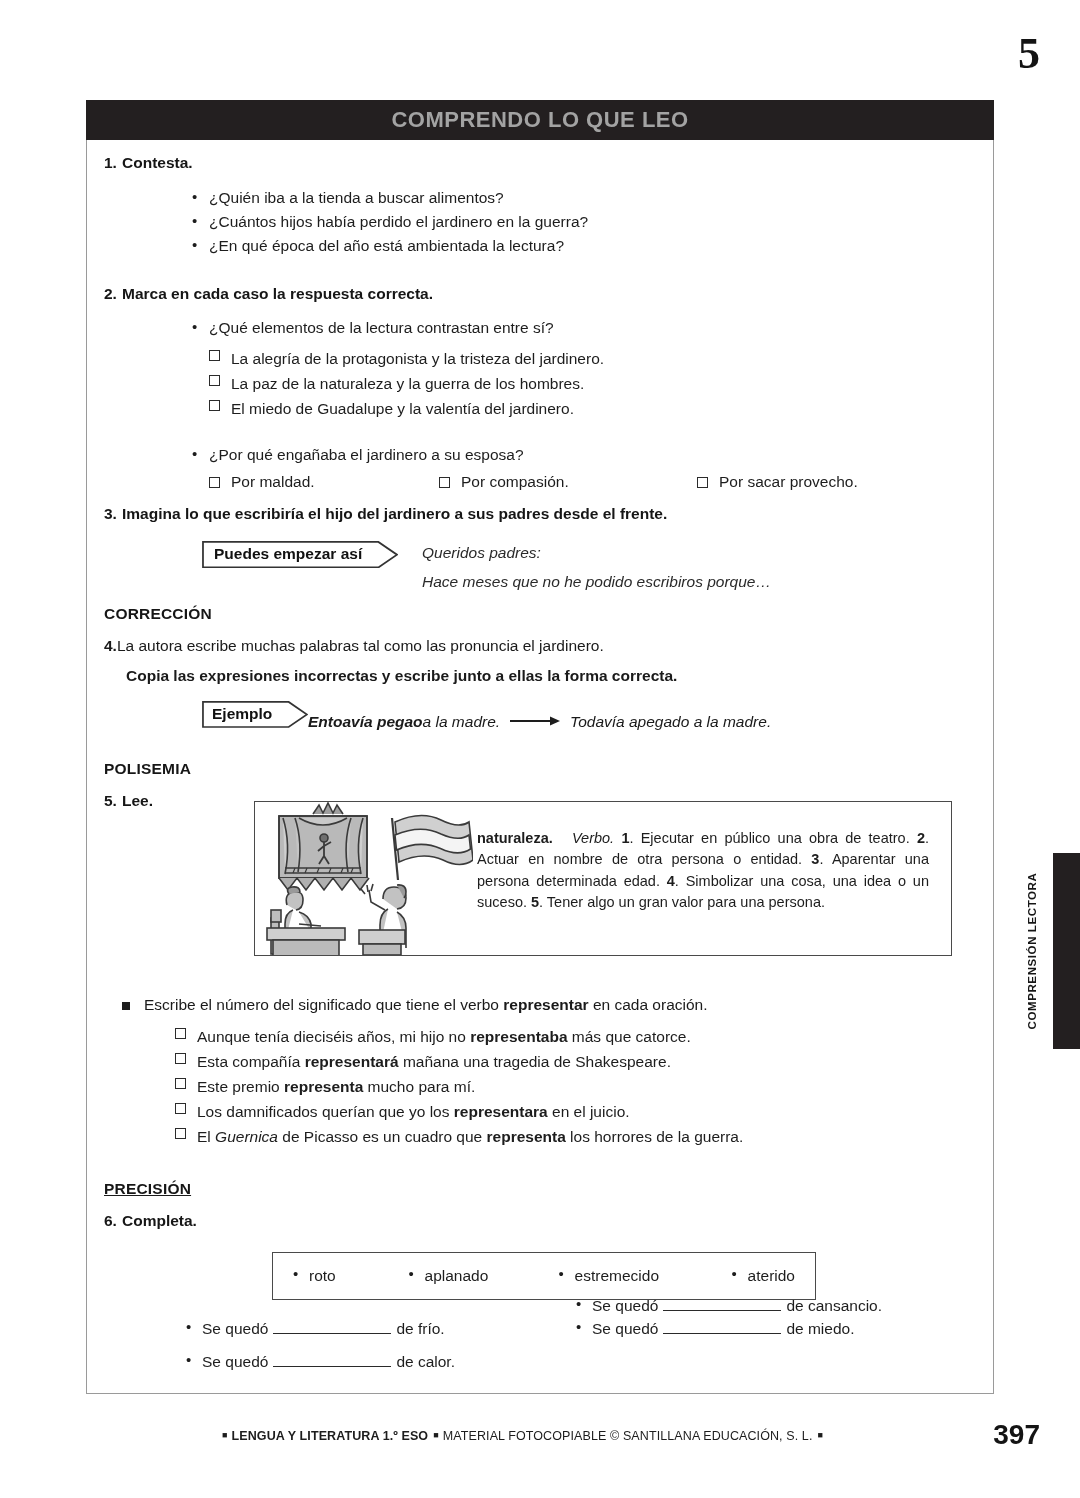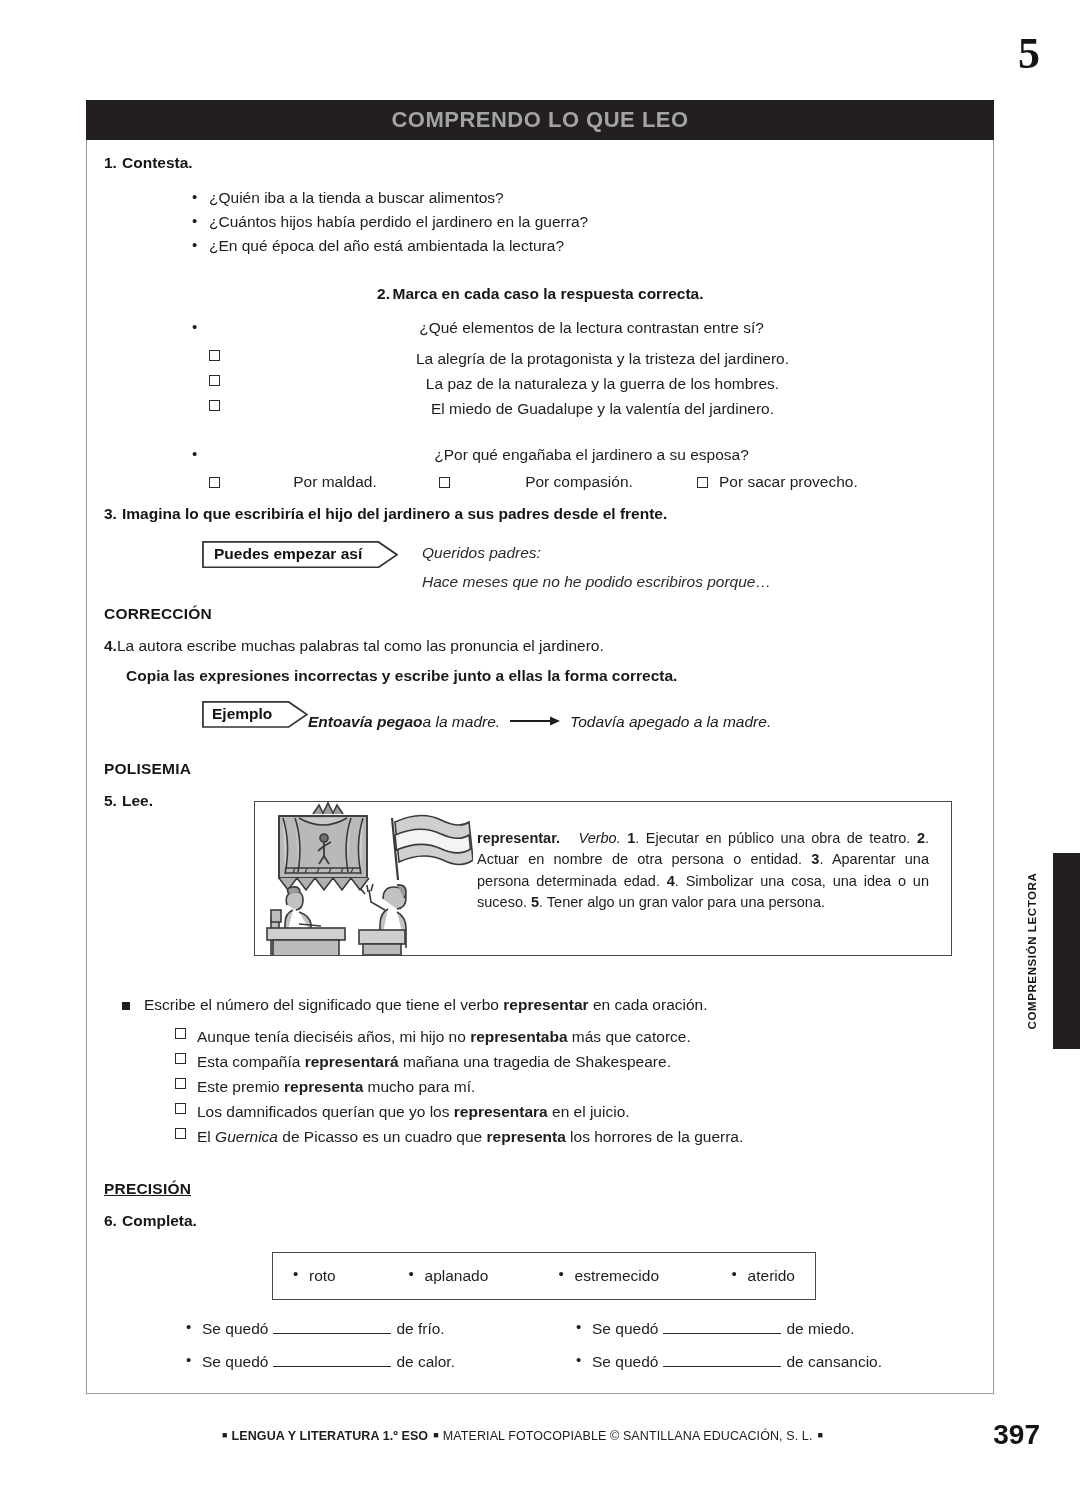--- a/index.html
+++ b/index.html
@@ -300,21 +300,21 @@
     <div class="q-num-line">
       <span class="num">1.</span><span>Contesta.</span>
     </div>
     <ul class="bullet-list" style="margin-top:14px; margin-left:88px;">
       <li>¿Quién iba a la tienda a buscar alimentos?</li>
       <li>¿Cuántos hijos había perdido el jardinero en la guerra?</li>
       <li>¿En qué época del año está ambientada la lectura?</li>
     </ul>
   </div>
 
-  <div class="q-block" style="left:18px; top:145px; width:870px;text-align:center;">
+  <div class="q-block" style="left:18px; top:145px; width:870px;">
     <div class="q-num-line">
       <span class="num">2.</span><span>Marca en cada caso la respuesta correcta.</span>
     </div>
     <ul class="bullet-list" style="margin-top:13px; margin-left:88px;">
       <li>¿Qué elementos de la lectura contrastan entre sí?</li>
     </ul>
     <ul class="opt-list" style="margin-top:6px; margin-left:105px;">
       <li><span class="chk"></span><span>La alegría de la protagonista y la tristeza del jardinero.</span></li>
       <li><span class="chk"></span><span>La paz de la naturaleza y la guerra de los hombres.</span></li>
       <li><span class="chk"></span><span>El miedo de Guadalupe y la valentía del jardinero.</span></li>
@@ -447,21 +447,21 @@
             <path d="M133 107 q-8 4 -8 16 l0 22" fill="#c2c2c2"></path>
             <path d="M130 108 l-14 -8 l-2 -12"></path>
             <path d="M113 90 l-1 -7 M116 89 l2 -7 M110 92 l-4 -5"></path>
             <path d="M142 110 q9 5 9 16 l0 20" fill="#c2c2c2"></path>
             <rect x="104" y="128" width="46" height="14" fill="#cfcfcf"></rect>
             <rect x="108" y="142" width="38" height="11" fill="#bbbbbb"></rect>
           </g>
         </svg>
       </div>
       <div class="dict-text">
-        <span class="hw">representar.</span>
+        <span class="hw">naturaleza.</span>
         <span class="pos" style="margin-left:12px;">Verbo.</span>
         <span>
           <b>1</b>. Ejecutar en público una obra de teatro. <b>2</b>. Actuar en nombre de otra persona o entidad. <b>3</b>. Aparentar una persona determinada edad. <b>4</b>. Simbolizar una cosa, una idea o un suceso. <b>5</b>. Tener algo un gran valor para una persona.
         </span>
       </div>
     </div>
   </div>
 
   <div class="q-block" style="left:36px; top:856px; width:850px;">
     <div style="font-size:15.5px; position:relative; padding-left:22px;">
@@ -496,21 +496,21 @@
 
   <div class="fill-row" style="left:100px; top:1180px;">
     <span class="fb"><span>Se quedó</span><span class="blankline"></span><span>de frío.</span></span>
   </div>
   <div class="fill-row" style="left:490px; top:1180px;">
     <span class="fb"><span>Se quedó</span><span class="blankline"></span><span>de miedo.</span></span>
   </div>
   <div class="fill-row" style="left:100px; top:1213px;">
     <span class="fb"><span>Se quedó</span><span class="blankline"></span><span>de calor.</span></span>
   </div>
-  <div class="fill-row" style="left:490px; top:1213px;">
+  <div class="fill-row" style="left:490px; top:1157px;">
     <span class="fb"><span>Se quedó</span><span class="blankline"></span><span>de cansancio.</span></span>
   </div>
 
 </div>
 
 <div class="side-tab-black"></div>
 <div class="side-tab-label">
   <span>COMPRENSIÓN LECTORA</span>
 </div>
 

